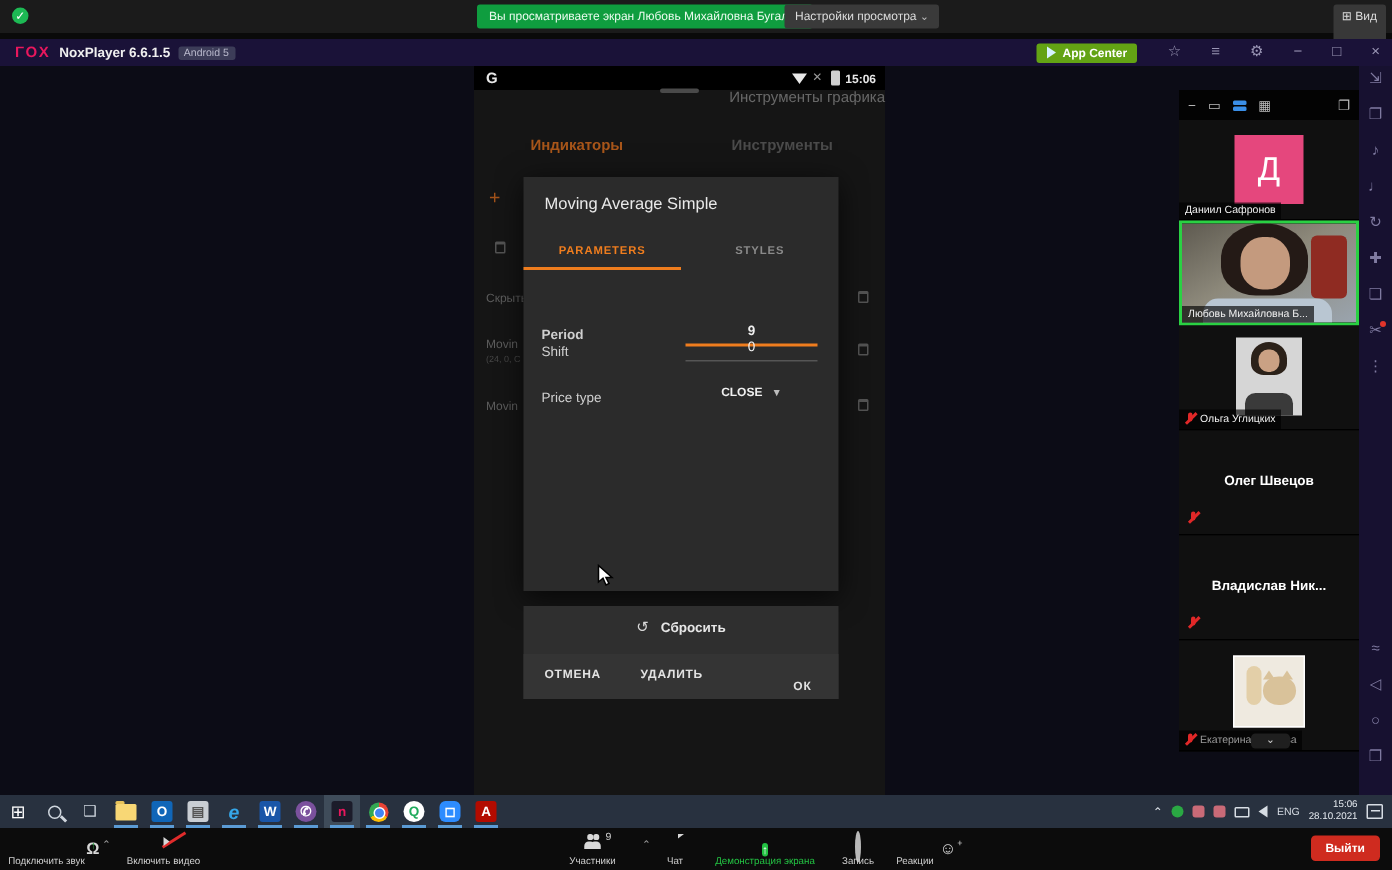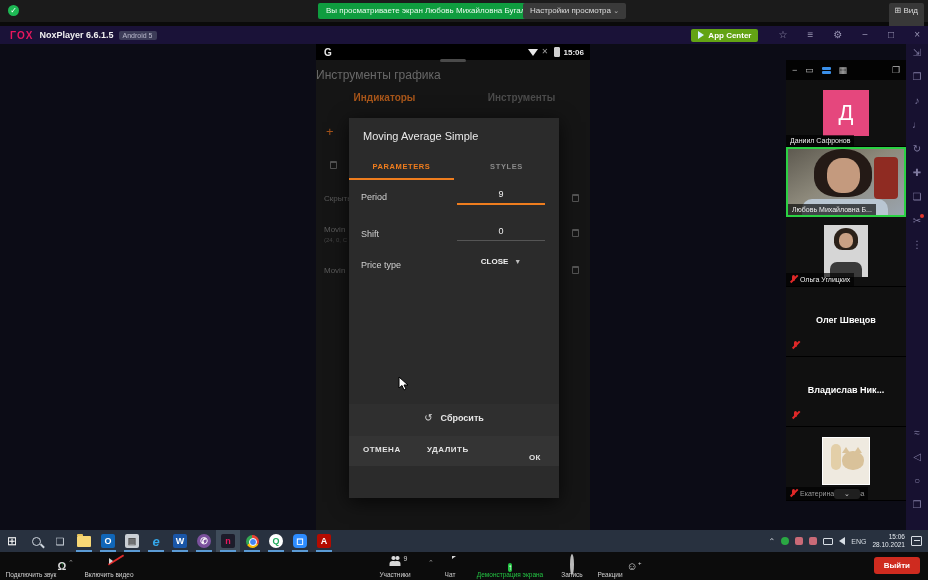--- a/index.html
+++ b/index.html
@@ -47,33 +47,33 @@
     display:flex; align-items:center; color:#e8e8e8; }
   #pstatus .g { font-size:10px; font-weight:bold; margin-left:8px; }
   #pstatus .right { margin-left:auto; display:flex; align-items:center; gap:4px; margin-right:6px; }
   .wifi { width:0; height:0; border-left:5px solid transparent; border-right:5px solid transparent;
     border-top:7px solid #e8e8e8; }
   .nosim { width:8px; height:8px; position:relative; color:#9a9a9a; font-size:8px; line-height:8px; }
   .batt { width:6px; height:10px; border:1px solid #cfcfcf; border-radius:1px; position:relative; background:#cfcfcf; }
   .ptime { font-size:8px; font-weight:bold; }
 
   #pill { position:absolute; left:124px; top:15px; width:26px; height:3px; border-radius:2px; background:#4a4a4a; }
-  #sheettitle { position:absolute; left:0; top:24px; width:274px; text-align:left;
-    color:#686868; font-size:12px; }
+  #sheettitle { position:absolute; left:0; top:16px; width:274px; text-align:right;
+    color:#686868; font-size:10px; }
   .ptab { position:absolute; top:48px; width:137px; text-align:center; font-size:10px; font-weight:bold; }
   #ptab1 { left:0; color:#a8561a; }
   #ptab2 { left:137px; color:#4b4b4b; }
 
   
   .bgtxt { position:absolute; color:#5c5c5c; font-size:8px; white-space:nowrap; overflow:hidden; }
   #bgplus { position:absolute; left:10px; top:80px; color:#a35219; font-size:13px; }
   .mini-trash { position:absolute; width:7px; height:8px; border:1px solid #636363; border-top:2px solid #636363; border-radius:1px; opacity:.8; }
 
   
-  #dlg { position:absolute; left:33px; top:74px; width:210px; height:380px; background:#2b2b2b;
+  #dlg { position:absolute; left:33px; top:74px; width:210px; height:276px; background:#2b2b2b;
     box-shadow:0 4px 18px rgba(0,0,0,.7);padding-left:28px; }
   #dlg-title { position:absolute; left:14px; top:12px; color:#e9e9e9; font-size:11px; }
   .dtab { position:absolute; top:40px; width:105px; height:22px; text-align:center;
     font-size:7.5px; font-weight:bold; letter-spacing:.6px; line-height:18px; }
   #dtab-par { left:0; color:#ef7d1e; border-bottom:2px solid #ef7d1e; }
   #dtab-sty { left:105px; color:#8a8a8a; }
   .drow { position:absolute; left:0; width:210px; height:29px; }
   .drow .lab { position:absolute; left:12px; top:8px; color:#cfcfcf; font-size:9px; }
   .drow .val { position:absolute; left:108px; top:5px; width:88px; text-align:center;
     color:#f0f0f0; font-size:9px; padding-bottom:4px; }
@@ -268,21 +268,21 @@
   <div class="bgtxt" style="left:8px; top:222px; width:26px;">Movin</div>
   <div class="mini-trash" style="left:256px; top:150px;"></div>
   <div class="mini-trash" style="left:256px; top:185px;"></div>
   <div class="mini-trash" style="left:256px; top:222px;"></div>
 
   <div id="dlg">
     <div id="dlg-title">Moving Average Simple</div>
     <div class="dtab" id="dtab-par">PARAMETERS</div>
     <div class="dtab" id="dtab-sty">STYLES</div>
 
-    <div class="drow" style="top:66px;">
+    <div class="drow" style="top:92px;font-weight:bold;">
       <span class="lab">Period</span>
       <span class="val u-orange">9</span>
     </div>
     <div class="drow" style="top:103px;">
       <span class="lab">Shift</span>
       <span class="val u-gray">0</span>
     </div>
     <div class="drow" style="top:134px;">
       <span class="lab">Price type</span>
       <span class="val" style="font-weight:bold; font-size:8px;"><span>CLOSE</span><span class="dd-arrow">▼</span></span>

